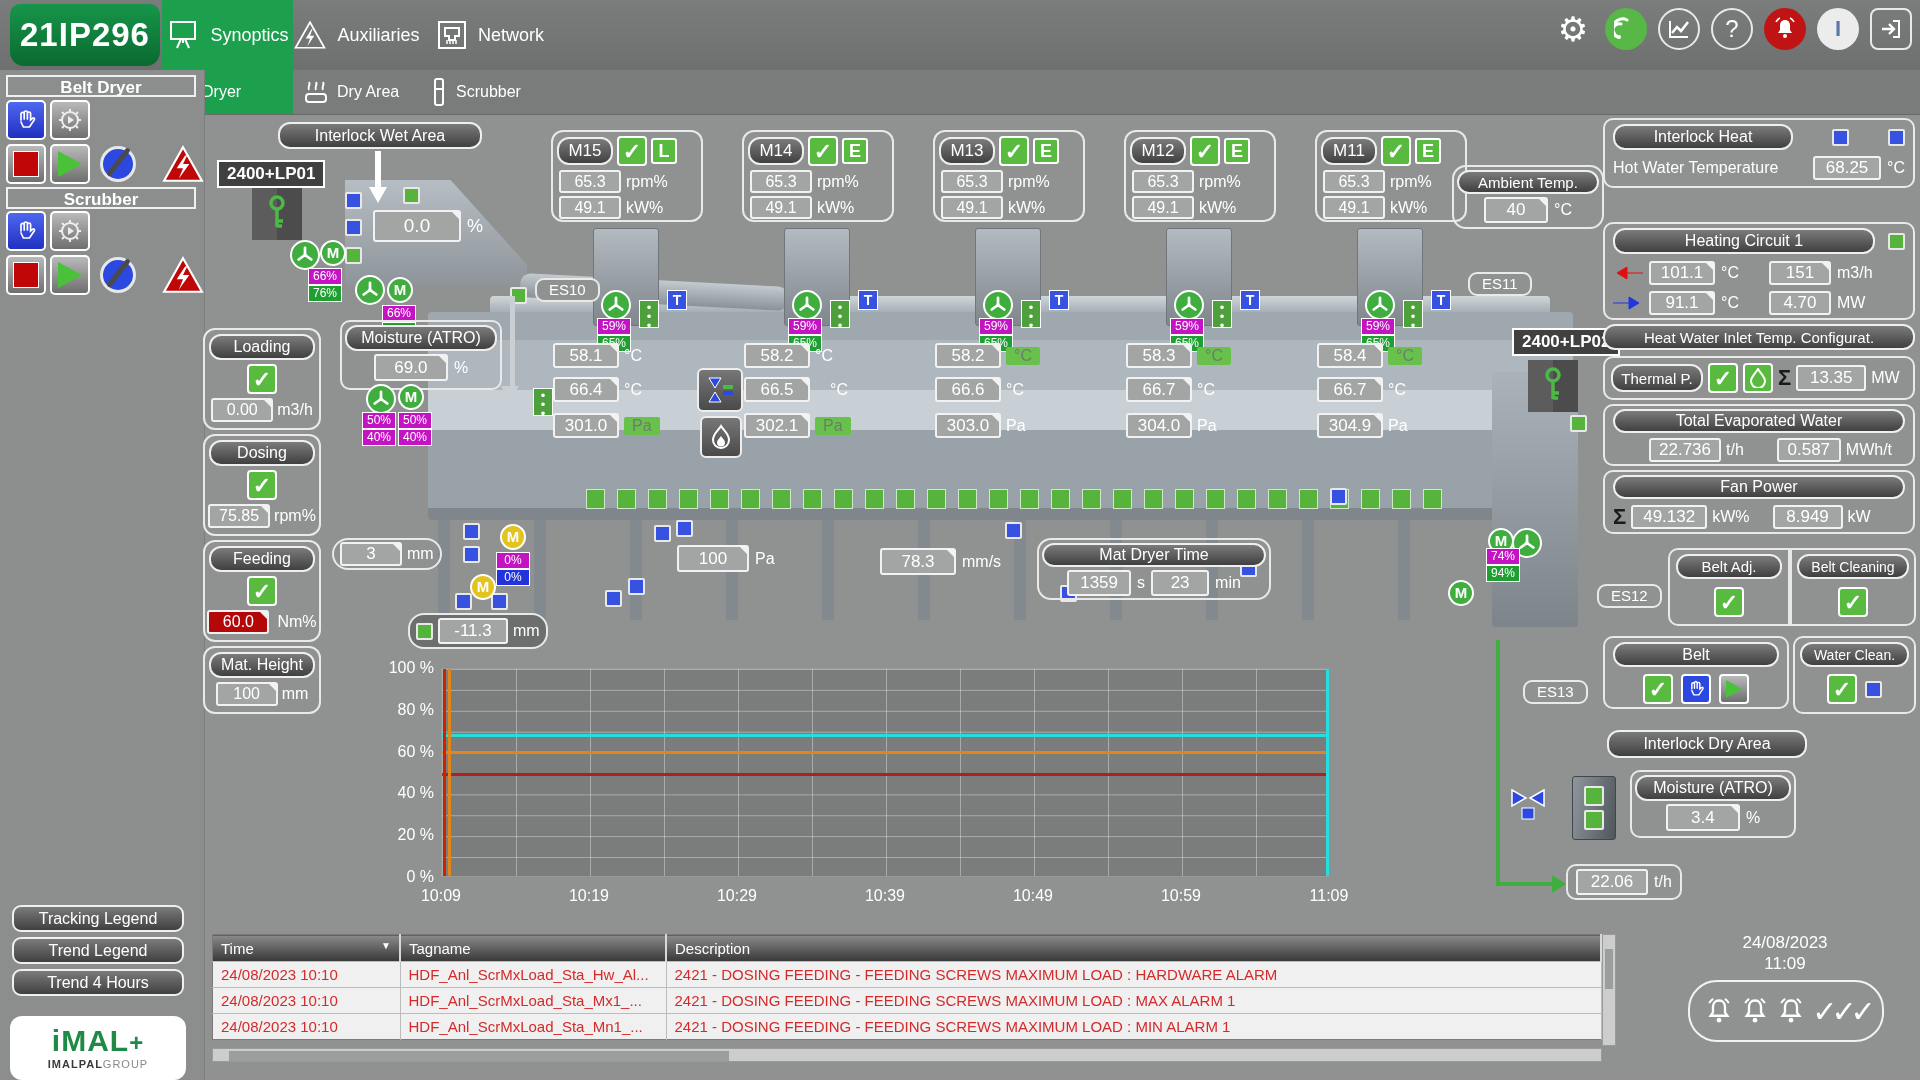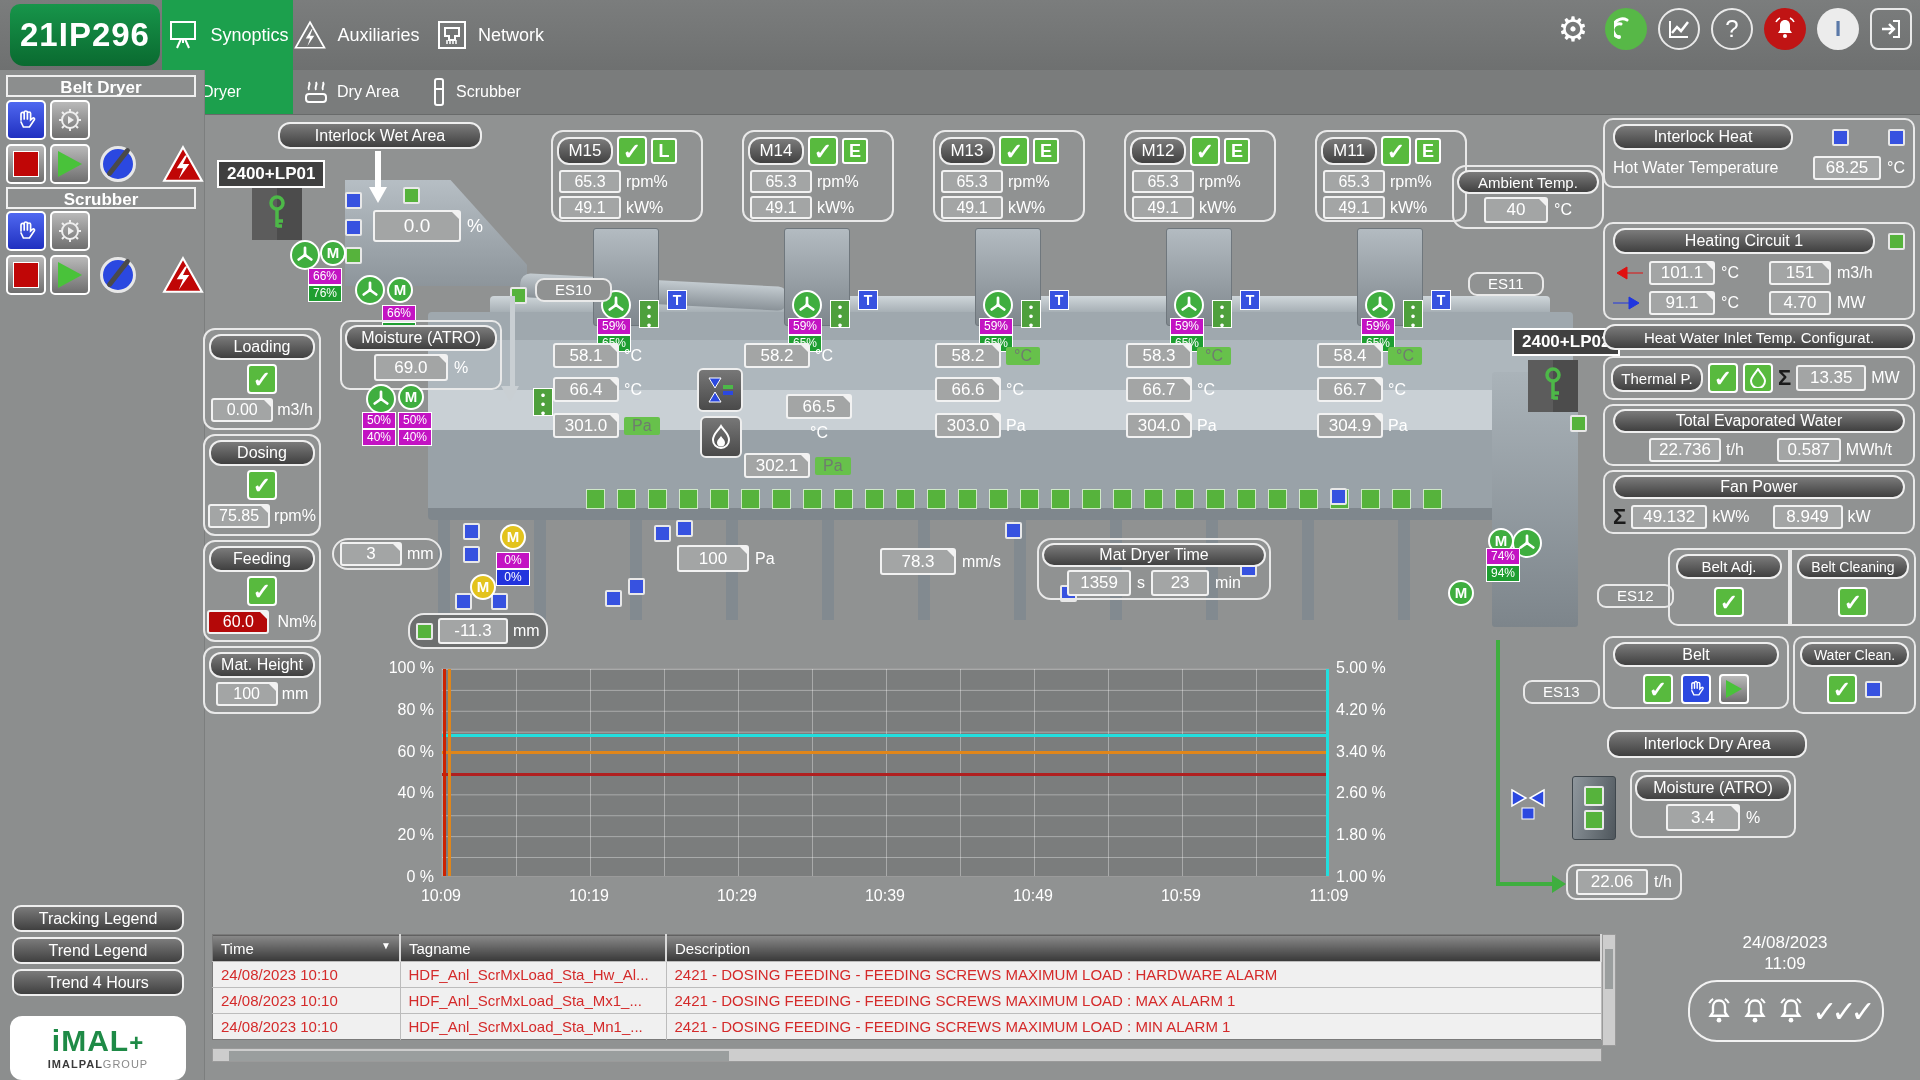--- a/index.html
+++ b/index.html
@@ -57,21 +57,21 @@
       letter-spacing:0;text-align:center;line-height:9px;padding-top:2px;box-sizing:border-box;}
   .fanc{width:30px;height:30px;border-radius:50%;background:#3fae3f;border:2px solid #fff;box-sizing:border-box;
       display:flex;align-items:center;justify-content:center;}
   .mcirc{width:26px;height:26px;border-radius:50%;background:#3fae3f;border:2px solid #fff;color:#fff;
       font-size:15px;font-weight:bold;text-align:center;line-height:22px;box-sizing:border-box;}
   .mcirc.yellow{background:#e3c31d;}
   .pct{display:block;font-size:12px;color:#fff;padding:0 2px;line-height:15px;text-align:center;border:1px solid #fff;box-sizing:border-box;min-width:34px;}
   .pct.mag{background:#c313c3;}
   .pct.grn{background:#1f9e31;}
   .pct.blu{background:#2233dd;}
-  .es{border:2px solid #e9e9e9;border-radius:9px;color:#fff;padding:0 18px;font-size:15px;line-height:20px;background:#909292;}
+  .es{border:2px solid #e9e9e9;border-radius:9px;color:#fff;padding:0 12px;font-size:15px;line-height:20px;background:#909292;}
   .lp{background:#404040;border:2px solid #fff;color:#fff;font-weight:bold;padding:0 8px;font-size:17px;line-height:24px;}
   .keypanel{width:50px;height:52px;background:linear-gradient(90deg,#5c5c5c 49%,#4c4c4c 51%);display:flex;align-items:center;justify-content:center;}
   #machine-body{left:428px;top:312px;width:1145px;height:208px;border-radius:4px;
      background:linear-gradient(#9fa8ae 0 28px,#aeb7bd 28px 78px,#c9d0d5 78px 118px,#99a2a8 118px 196px,#7f878d 196px);}
   #machine-legs{left:438px;top:520px;width:1125px;height:100px;
      background:repeating-linear-gradient(90deg,#828a90 0 12px,transparent 12px 96px);}
   #duct{left:490px;top:296px;width:1060px;height:22px;background:linear-gradient(#cfd6da,#98a1a7);border-radius:4px;}
   .tower{width:64px;height:96px;background:linear-gradient(#b3bbc1,#7f878d);border-radius:3px;
      border:1px solid #6f777d;}
   #hopper{left:345px;top:180px;width:182px;height:106px;background:linear-gradient(#b6bec4,#8d959b);
@@ -472,21 +472,21 @@
       <span class="vbox set" style="width:66px;height:25px;">301.0</span>
       <span class="unit pa hl">Pa</span>
     </div>
   </div>
 
   <div class="abs" style="width: 150px; left: 744px; top: 343px;">
     <div class="flexrow" style="gap:5px;">
       <span class="vbox set" style="width:66px;height:25px;">58.2</span>
       <span class="unit tu">°C</span>
     </div>
-    <div class="flexrow" style="gap:5px;margin-top:26px;flex-direction:column;">
+    <div class="flexrow" style="gap:20px;margin-top:9px;">
       <span class="vbox set" style="width:66px;height:25px;">66.5</span>
       <span class="unit tl">°C</span>
     </div>
     <div class="flexrow" style="gap:5px;margin-top:11px;">
       <span class="vbox set" style="width:66px;height:25px;">302.1</span>
       <span class="unit pa hl">Pa</span>
     </div>
   </div>
 
   <div class="abs" style="width: 150px; left: 935px; top: 343px;">
@@ -938,28 +938,20 @@
         <div class="abs" style="left: 6px; top: 0px; width: 3px; height: 207px; background: rgb(224, 134, 26);"></div>
         <div class="abs" style="left: 884px; top: 0px; width: 3px; height: 207px; background: rgb(34, 222, 222);"></div>
       </div>
     <div id="ylabels-left" class="abs" style="left:0;top:0;width:64px;height:240px;">
         <div class="abs axlab" style="right: 0px; top: 4px;">100 %</div>
         <div class="abs axlab" style="right: 0px; top: 45.8px;">80 %</div>
         <div class="abs axlab" style="right: 0px; top: 87.6px;">60 %</div>
         <div class="abs axlab" style="right: 0px; top: 129.4px;">40 %</div>
         <div class="abs axlab" style="right: 0px; top: 171.2px;">20 %</div>
         <div class="abs axlab" style="right: 0px; top: 213px;">0 %</div>
-      </div>
-    <div id="ylabels-right" class="abs" style="left:966px;top:0;width:90px;height:240px;">
-        <div class="abs axlab" style="left: 0px; top: 4px;">5.00 %</div>
-        <div class="abs axlab" style="left: 0px; top: 45.8px;">4.20 %</div>
-        <div class="abs axlab" style="left: 0px; top: 87.6px;">3.40 %</div>
-        <div class="abs axlab" style="left: 0px; top: 129.4px;">2.60 %</div>
-        <div class="abs axlab" style="left: 0px; top: 171.2px;">1.80 %</div>
-        <div class="abs axlab" style="left: 0px; top: 213px;">1.00 %</div>
       </div>
     <div id="xlabels" class="abs" style="left:0;top:232px;width:1060px;height:26px;">
         <div class="abs axlab" style="left: 41px; width: 60px; text-align: center;">10:09</div>
         <div class="abs axlab" style="left: 189px; width: 60px; text-align: center;">10:19</div>
         <div class="abs axlab" style="left: 337px; width: 60px; text-align: center;">10:29</div>
         <div class="abs axlab" style="left: 485px; width: 60px; text-align: center;">10:39</div>
         <div class="abs axlab" style="left: 633px; width: 60px; text-align: center;">10:49</div>
         <div class="abs axlab" style="left: 781px; width: 60px; text-align: center;">10:59</div>
         <div class="abs axlab" style="left: 929px; width: 60px; text-align: center;">11:09</div>
       </div>

